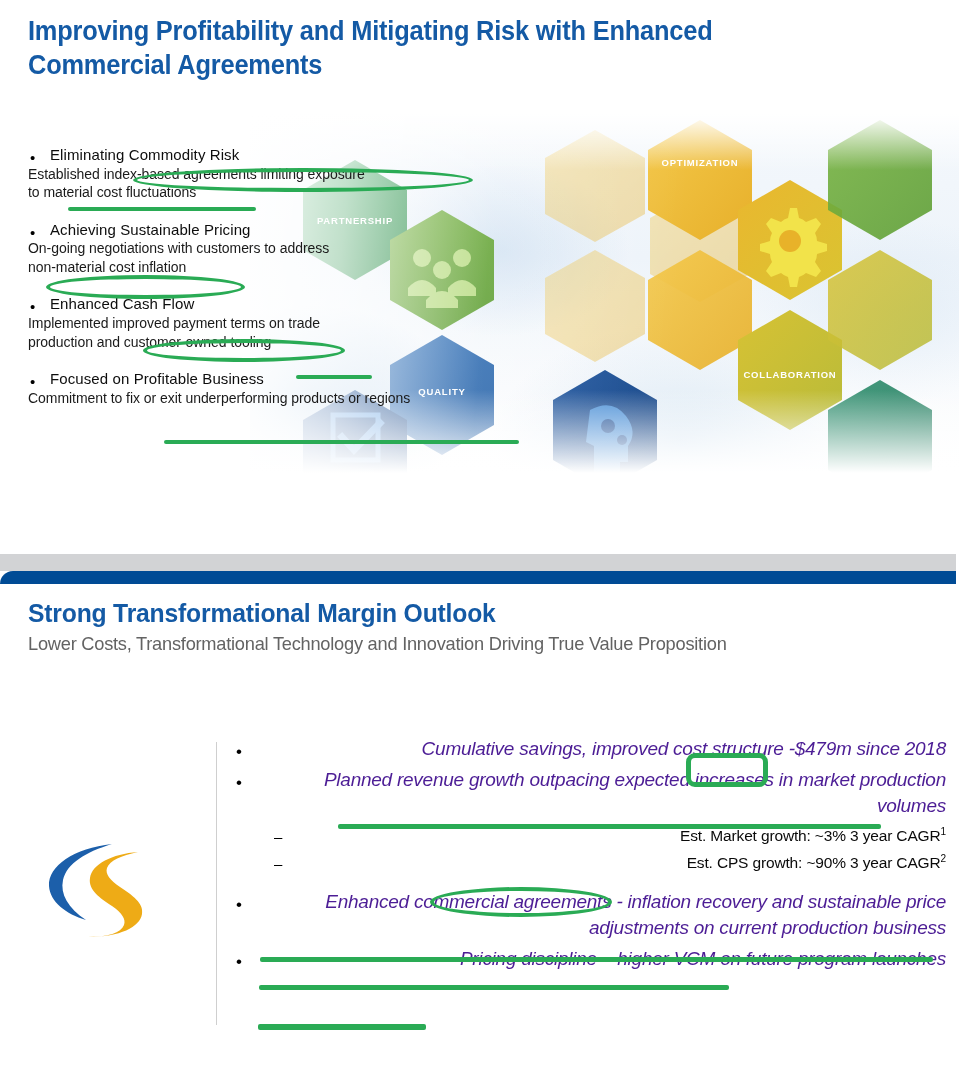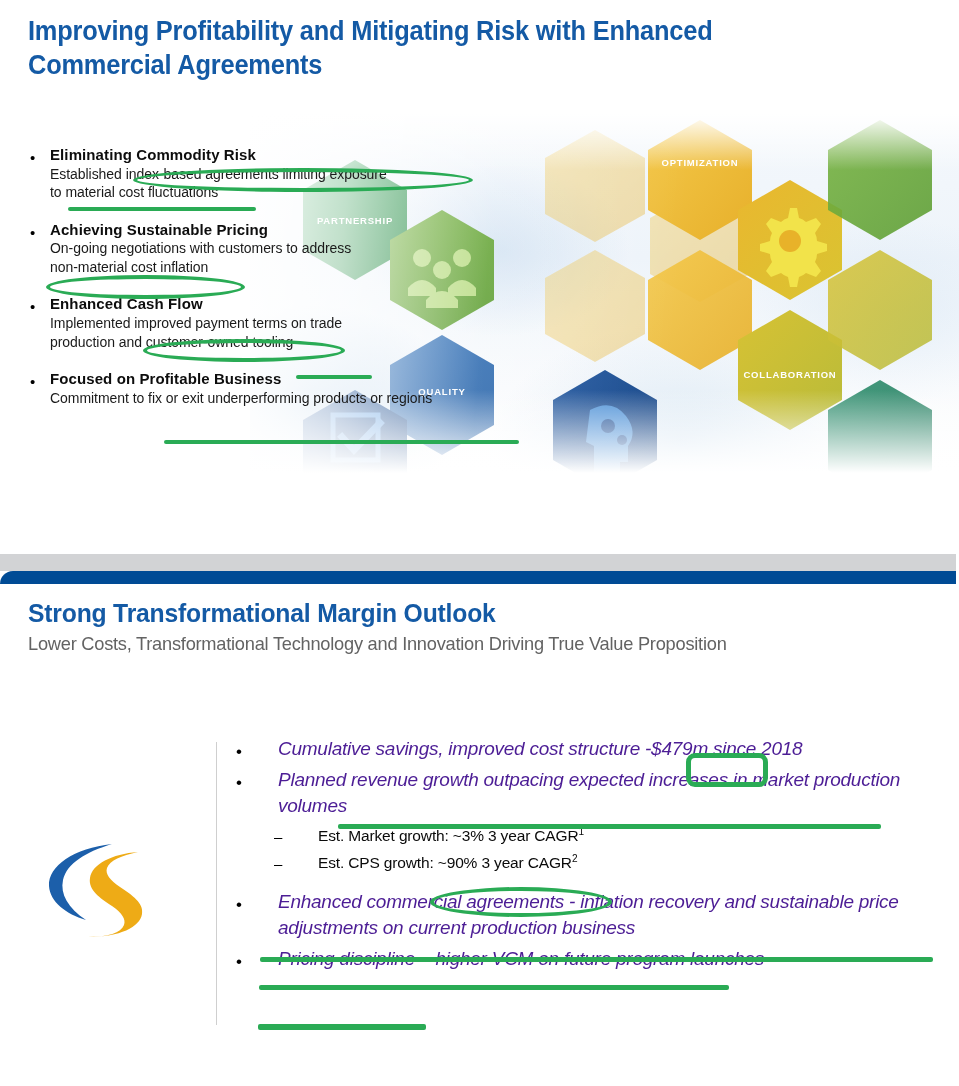--- a/index.html
+++ b/index.html
@@ -77,27 +77,26 @@
   }
   .s1-item { position: relative; margin-bottom: 19px; }
   .s1-item .dot {
     position: absolute;
     left: 2px; top: 4px;
     font-size: 15px; line-height: 1; color: #000;
   }
   .s1-head {
     margin-left: 22px;
     font-size: 15px;
-    font-weight: bold;
+    font-weight: normal;
     line-height: 1.25;
     color: #0d0d0d;
     letter-spacing: 0.1px;
   }
   .s1-sub {
-    margin-left: 22px;
     font-size: 14px;
     line-height: 1.32;
     color: #1a1a1a;
     letter-spacing: -0.05px;
   }
   .gray-band {
     position: absolute;
     left: 0; top: 554px;
     width: 956px; height: 17px;
     background: #d2d3d5;
@@ -116,20 +115,21 @@
     border-top-left-radius: 13px;
   }
 
   
   #slide-two {
     position: absolute;
     left: 0; top: 584px;
     width: 959px; height: 502px;
     background: #ffffff;
     overflow: hidden;
+    text-align: right;
   }
   .s2-title {
     position: absolute;
     left: 28px; top: 14px;
     font-size: 26px;
     font-weight: bold;
     color: #145aa5;
     letter-spacing: -0.2px;
     transform: scaleX(0.95);
     transform-origin: left top;

